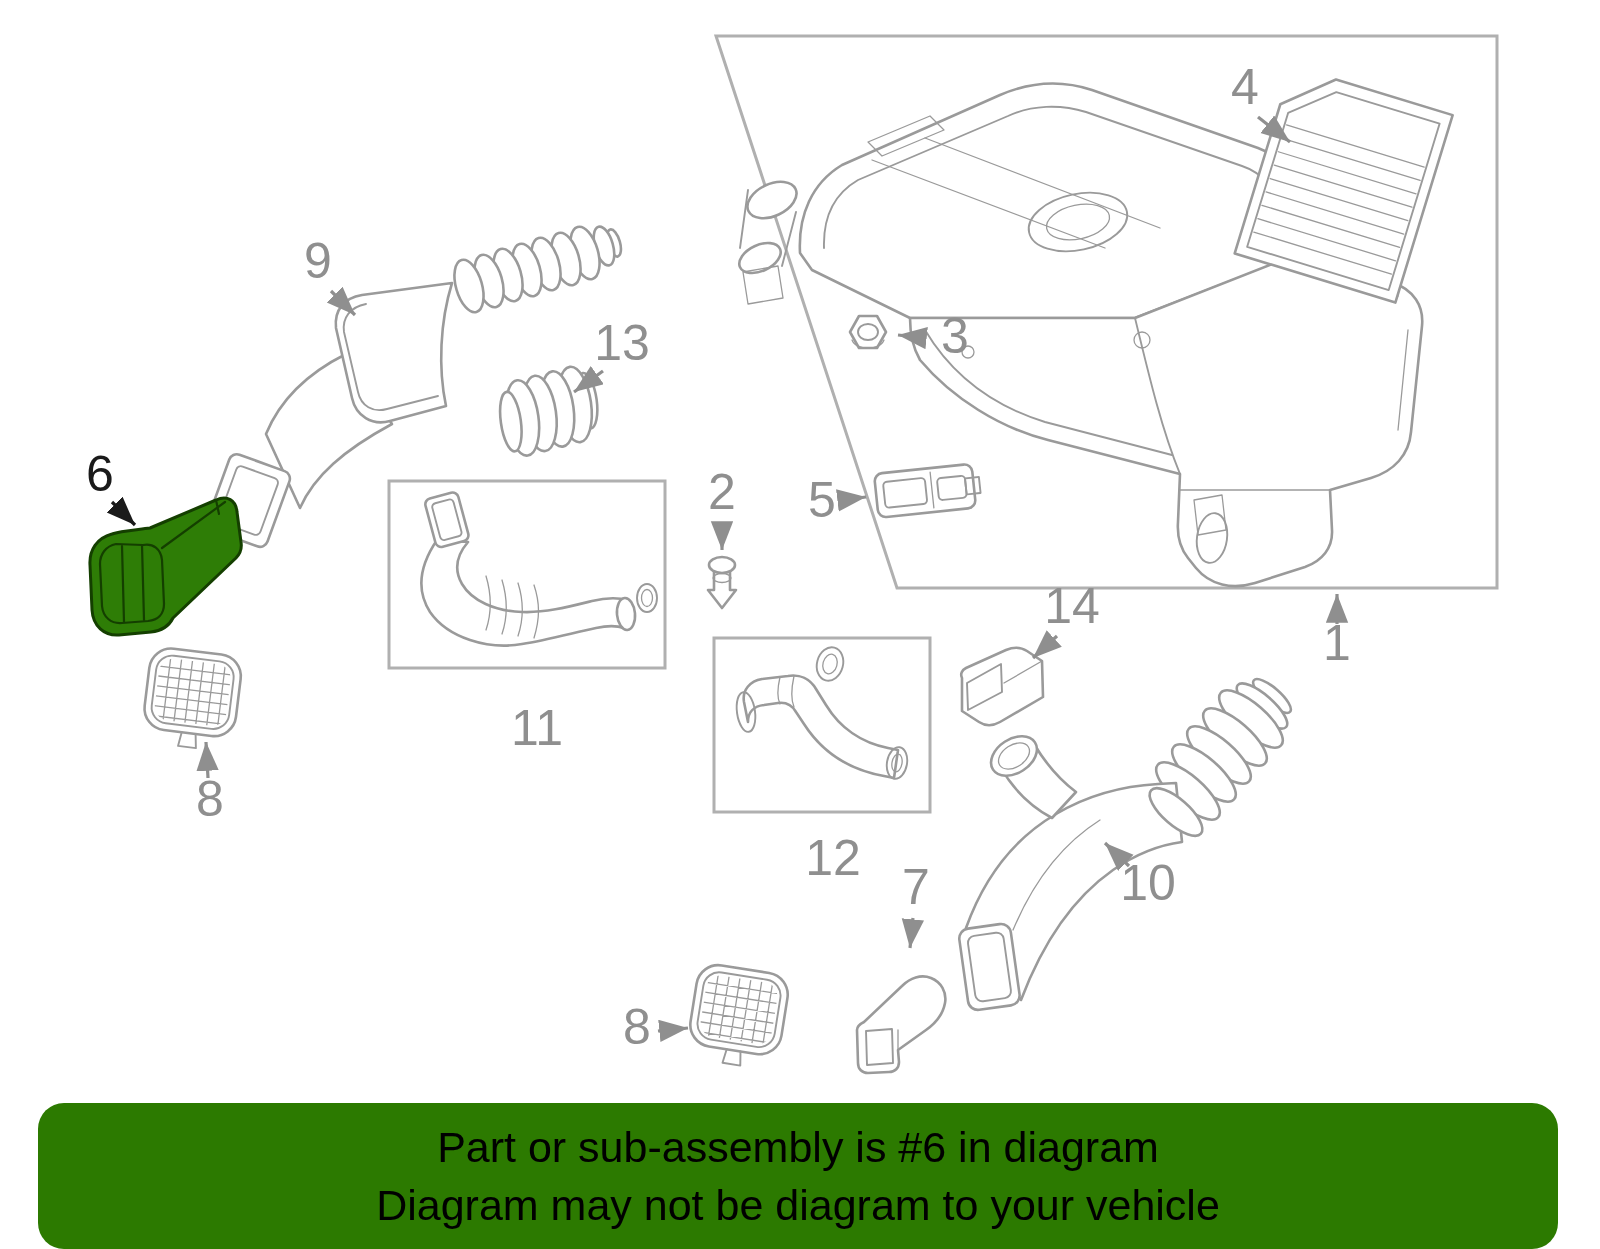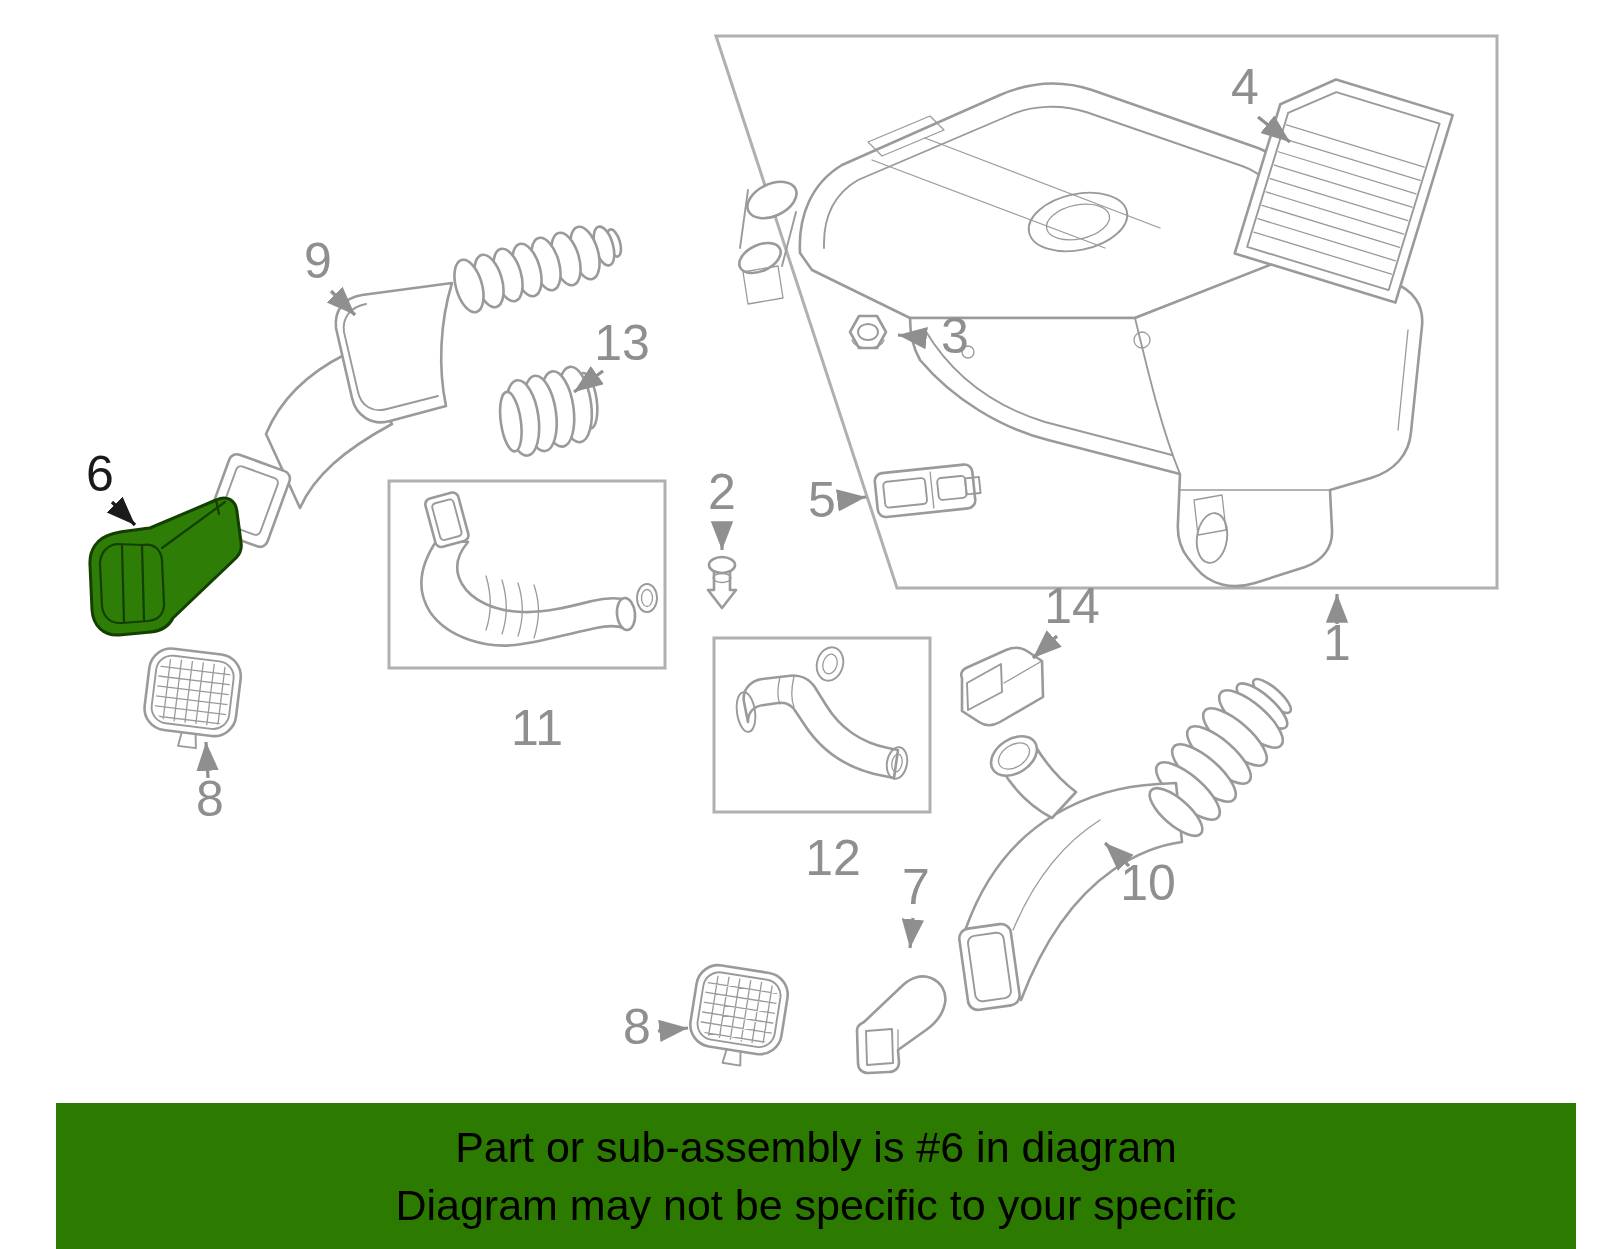--- a/index.html
+++ b/index.html
@@ -17,23 +17,23 @@
   .thin{fill:none;stroke:var(--line);stroke-width:1.3;stroke-linejoin:round;stroke-linecap:round;}
   .gbox{fill:none;stroke:var(--box);stroke-width:3;}
   .leader{stroke:var(--label);stroke-width:3.2;fill:none;}
   .leader.dark{stroke:var(--label_dark);}
   .mk{fill:var(--label);}
   .mkd{fill:var(--label_dark);}
   .hl{fill:var(--highlight_fill);stroke:var(--highlight_stroke);stroke-width:3;stroke-linejoin:round;}
   .hld{fill:none;stroke:var(--highlight_stroke);stroke-width:2.2;stroke-linejoin:round;stroke-linecap:round;}
   text.callout{font-family:"Liberation Sans",sans-serif;font-size:50px;fill:var(--label);}
   text.callout.dark{fill:var(--label_dark);}
-  .banner{position:absolute;left:56px;top:1103px;width:1520px;height:146px;background:var(--banner_bg);
+  .banner{position:absolute;left:38px;top:1103px;width:1520px;height:146px;background:var(--banner_bg);
     color:var(--banner_text);display:flex;flex-direction:column;justify-content:center;align-items:center;
-    text-align:center;font-size:43px;line-height:1.35;}
+    text-align:center;font-size:43px;line-height:1.35;border-radius:26px;}
 </style>
 </head>
 <body>
 
 <div class="stage">
 <svg width="1600" height="1249" viewBox="0 0 1600 1249">
   <defs>
     <marker id="ah" markerWidth="12" markerHeight="12" refX="9" refY="3.5" orient="auto" markerUnits="strokeWidth">
       <path d="M0,0 L9,3.5 L0,7 Z" class="mk"></path>
     </marker>
@@ -260,15 +260,15 @@
     <text x="622" y="360" text-anchor="middle" class="callout">13</text>
   </g>
   <g>
     <path d="M 1057 636 L 1033 658" class="leader" marker-end="url(#ah)"></path>
     <text x="1072" y="623" text-anchor="middle" class="callout">14</text>
   </g>
 </svg>
 
 <div class="banner">
   <div>Part or sub-assembly is #6 in diagram</div>
-  <div>Diagram may not be specific to your specific</div>
+  <div>Diagram may not be diagram to your vehicle</div>
 </div>
 </div>
 
 </body></html>

